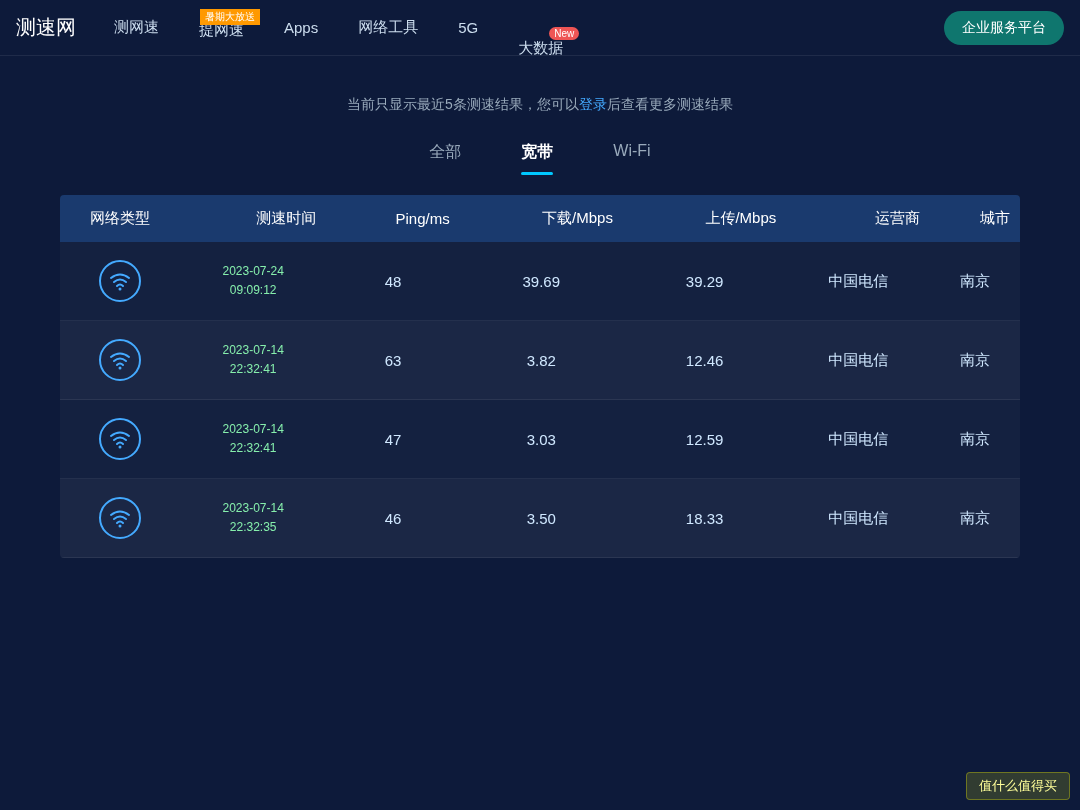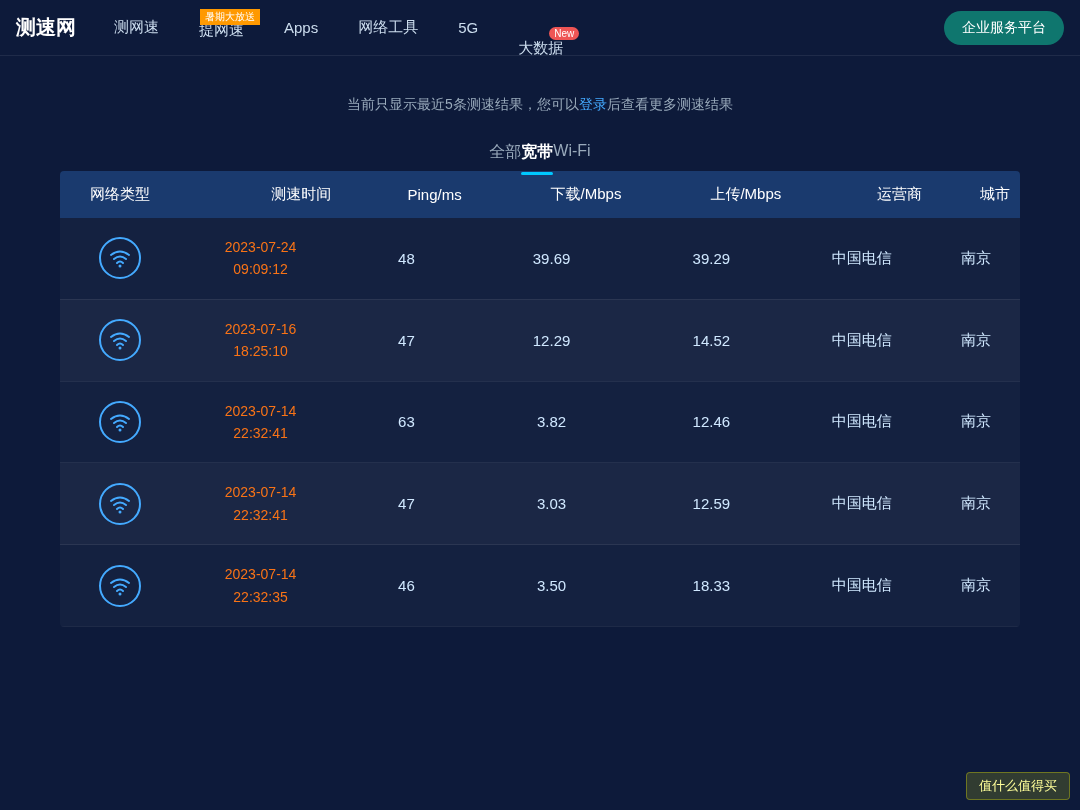--- a/index.html
+++ b/index.html
@@ -17,21 +17,21 @@
       background: #0d1a3a;
       display: flex;
       align-items: center;
       padding: 0 16px;
       height: 56px;
       border-bottom: 1px solid rgba(255,255,255,0.08);
       gap: 4px;
     }
     .logo {
       font-size: 20px;
-      font-weight: bold;
+      font-weight: normal;
       color: #fff;
       margin-right: 16px;
       white-space: nowrap;
     }
     .nav-item {
       padding: 8px 18px;
       font-size: 15px;
       color: #cde;
       cursor: pointer;
       border-radius: 4px;
@@ -112,20 +112,21 @@
     }
     .subtitle a, .subtitle .link {
       color: #4af;
       cursor: pointer;
     }
 
     
     .tabs {
       display: flex;
       justify-content: center;
+      gap: 60px;
       margin-bottom: 0;
     }
     .tab {
       font-size: 16px;
       color: #9ab;
       padding: 8px 0;
       cursor: pointer;
       position: relative;
     }
     .tab.active {
@@ -138,20 +139,21 @@
       bottom: -4px;
       left: 0;
       right: 0;
       height: 3px;
       background: #00c8ff;
       border-radius: 2px;
     }
 
     
     .table-wrap {
+      margin-top: 24px;
       border-radius: 4px;
       overflow: hidden;
     }
     table {
       width: 100%;
       border-collapse: collapse;
     }
     thead tr {
       background: #1a3a6e;
     }
@@ -187,23 +189,23 @@
       border: 2px solid #4af;
       border-radius: 50%;
       display: flex;
       align-items: center;
       justify-content: center;
       margin: 0 auto;
       font-size: 20px;
       color: #4af;
     }
     .timestamp {
-      font-size: 14px;
+      font-size: 12px;
       line-height: 1.6;
-      color: #f97316;
+      color: #86efac;
       text-align: center;
     }
 
     
     .footer-watermark {
       position: fixed;
       bottom: 10px;
       right: 10px;
       background: rgba(255,255,0,0.15);
       border: 1px solid rgba(255,255,0,0.3);
@@ -297,80 +299,60 @@
               <div class="wifi-icon">
       <svg width="22" height="22" viewBox="0 0 22 22" fill="none" xmlns="http://www.w3.org/2000/svg">
         <path d="M2 8 Q11 1 20 8" stroke="#4af" stroke-width="2" fill="none" stroke-linecap="round"></path>
         <path d="M5 12 Q11 7 17 12" stroke="#4af" stroke-width="2" fill="none" stroke-linecap="round"></path>
         <path d="M8 16 Q11 13 14 16" stroke="#4af" stroke-width="2" fill="none" stroke-linecap="round"></path>
         <circle cx="11" cy="19" r="1.5" fill="#4af"></circle>
       </svg>
     </div>
             </td>
             <td>
-              <div class="timestamp">2023-07-16<br>18:25:10</div>
-            </td>
-            <td>47</td>
-            <td>12.29</td>
-            <td>14.52</td>
+              <div class="timestamp">2023-07-14<br>22:32:41</div>
+            </td>
+            <td>63</td>
+            <td>3.82</td>
+            <td>12.46</td>
             <td>中国电信</td>
             <td>南京</td>
           </tr>
           <tr>
             <td>
               <div class="wifi-icon">
       <svg width="22" height="22" viewBox="0 0 22 22" fill="none" xmlns="http://www.w3.org/2000/svg">
         <path d="M2 8 Q11 1 20 8" stroke="#4af" stroke-width="2" fill="none" stroke-linecap="round"></path>
         <path d="M5 12 Q11 7 17 12" stroke="#4af" stroke-width="2" fill="none" stroke-linecap="round"></path>
         <path d="M8 16 Q11 13 14 16" stroke="#4af" stroke-width="2" fill="none" stroke-linecap="round"></path>
         <circle cx="11" cy="19" r="1.5" fill="#4af"></circle>
       </svg>
     </div>
             </td>
             <td>
               <div class="timestamp">2023-07-14<br>22:32:41</div>
             </td>
-            <td>63</td>
-            <td>3.82</td>
-            <td>12.46</td>
+            <td>47</td>
+            <td>3.03</td>
+            <td>12.59</td>
             <td>中国电信</td>
             <td>南京</td>
           </tr>
           <tr>
             <td>
               <div class="wifi-icon">
       <svg width="22" height="22" viewBox="0 0 22 22" fill="none" xmlns="http://www.w3.org/2000/svg">
         <path d="M2 8 Q11 1 20 8" stroke="#4af" stroke-width="2" fill="none" stroke-linecap="round"></path>
         <path d="M5 12 Q11 7 17 12" stroke="#4af" stroke-width="2" fill="none" stroke-linecap="round"></path>
         <path d="M8 16 Q11 13 14 16" stroke="#4af" stroke-width="2" fill="none" stroke-linecap="round"></path>
         <circle cx="11" cy="19" r="1.5" fill="#4af"></circle>
       </svg>
     </div>
             </td>
             <td>
-              <div class="timestamp">2023-07-14<br>22:32:41</div>
-            </td>
-            <td>47</td>
-            <td>3.03</td>
-            <td>12.59</td>
-            <td>中国电信</td>
-            <td>南京</td>
-          </tr>
-          <tr>
-            <td>
-              <div class="wifi-icon">
-      <svg width="22" height="22" viewBox="0 0 22 22" fill="none" xmlns="http://www.w3.org/2000/svg">
-        <path d="M2 8 Q11 1 20 8" stroke="#4af" stroke-width="2" fill="none" stroke-linecap="round"></path>
-        <path d="M5 12 Q11 7 17 12" stroke="#4af" stroke-width="2" fill="none" stroke-linecap="round"></path>
-        <path d="M8 16 Q11 13 14 16" stroke="#4af" stroke-width="2" fill="none" stroke-linecap="round"></path>
-        <circle cx="11" cy="19" r="1.5" fill="#4af"></circle>
-      </svg>
-    </div>
-            </td>
-            <td>
               <div class="timestamp">2023-07-14<br>22:32:35</div>
             </td>
             <td>46</td>
             <td>3.50</td>
             <td>18.33</td>
             <td>中国电信</td>
             <td>南京</td>
           </tr>
         </tbody>
     </table>

